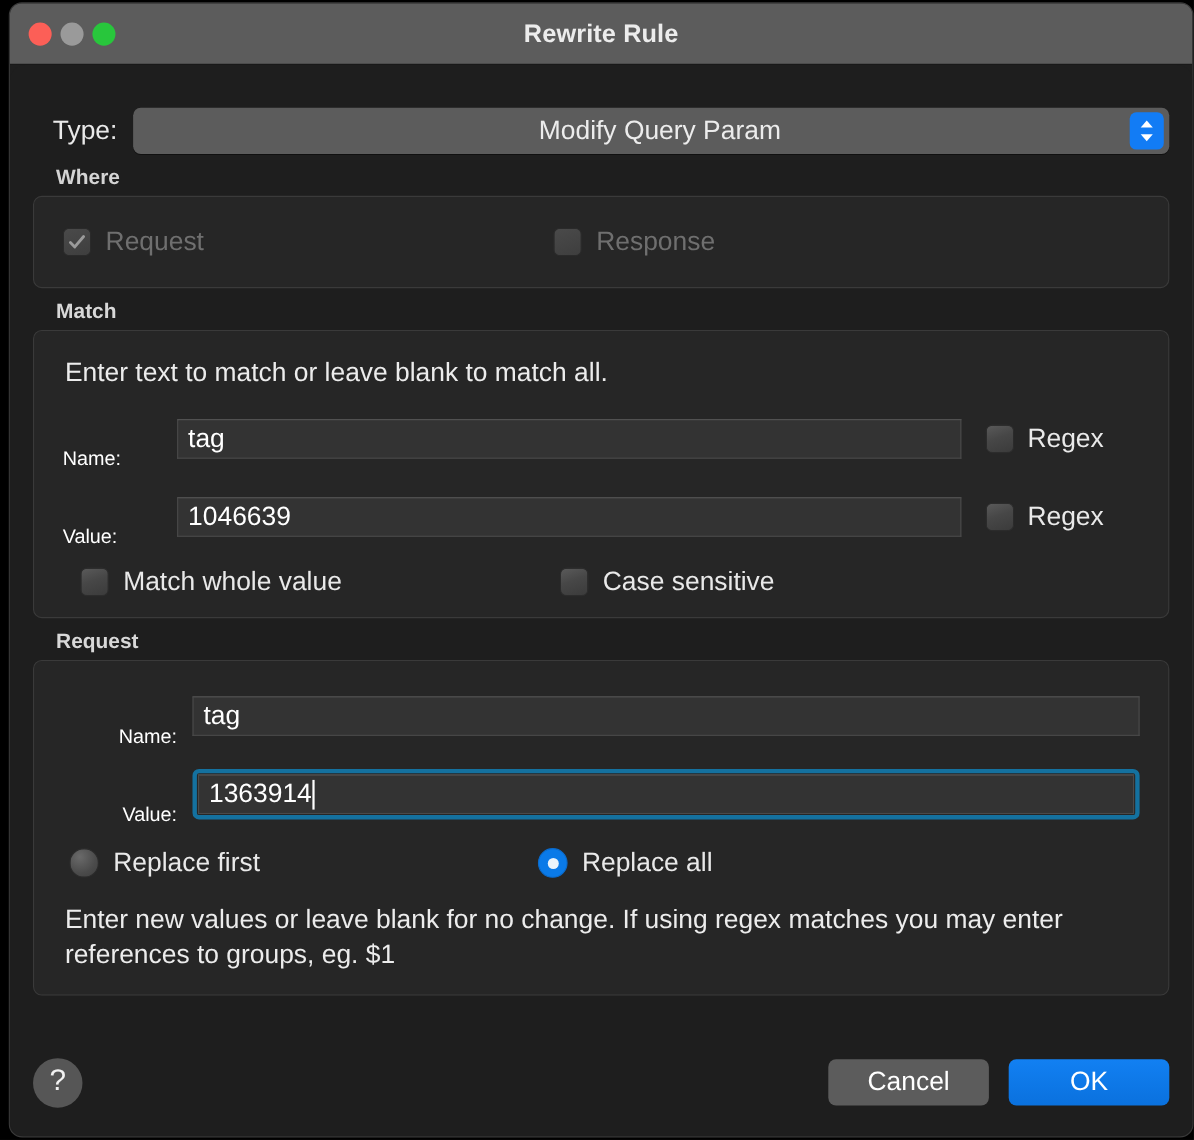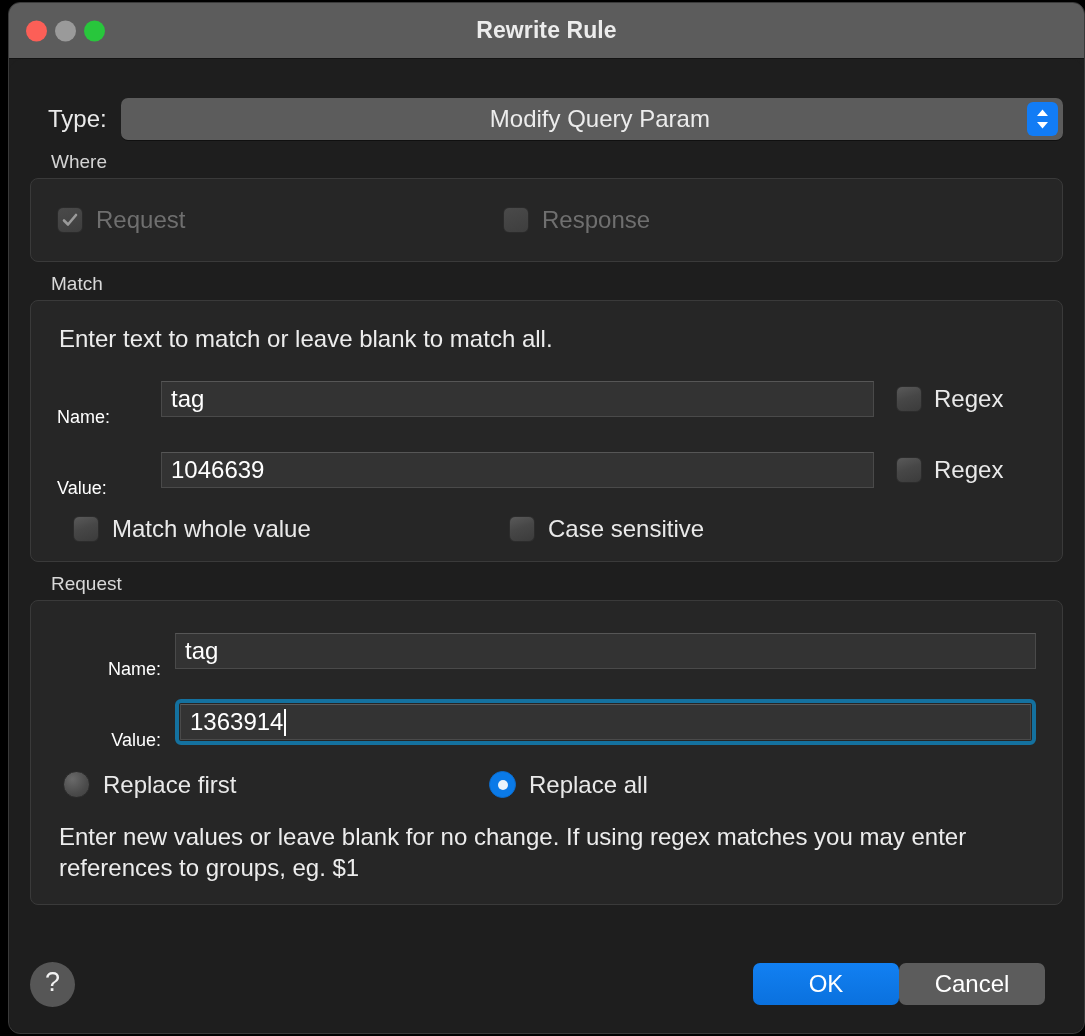--- a/index.html
+++ b/index.html
@@ -125,20 +125,21 @@
   .popup-arrows svg { display: block; }
 
   
   .group {
     margin-top: 11px;
   }
   .group-label {
     font-size: 19px;
     color: #d8d8d8;
     margin: 0 0 5px 21px;
+    font-weight: bold;
   }
   .group-label.dim { color: #d4d4d4; }
   .group-box {
     background: #262626;
     border: 1px solid #3a3a3a;
     border-radius: 8px;
     box-sizing: border-box;
     padding: 18px 26px;
   }
   .group-box.where-box {
@@ -467,18 +468,18 @@
         </div>
 
         <div class="hint bottom">Enter new values or leave blank for no change. If using regex matches you may enter references to groups, eg. $1</div>
 
       </div>
     </div>
 
     <div class="footer">
       <div class="help-button">?</div>
       <div class="footer-spacer"></div>
+      <div class="btn cancel">Cancel</div>
       <div class="btn ok">OK</div>
-      <div class="btn cancel">Cancel</div>
     </div>
 
   </div>
 </div>
 
 </body></html>

